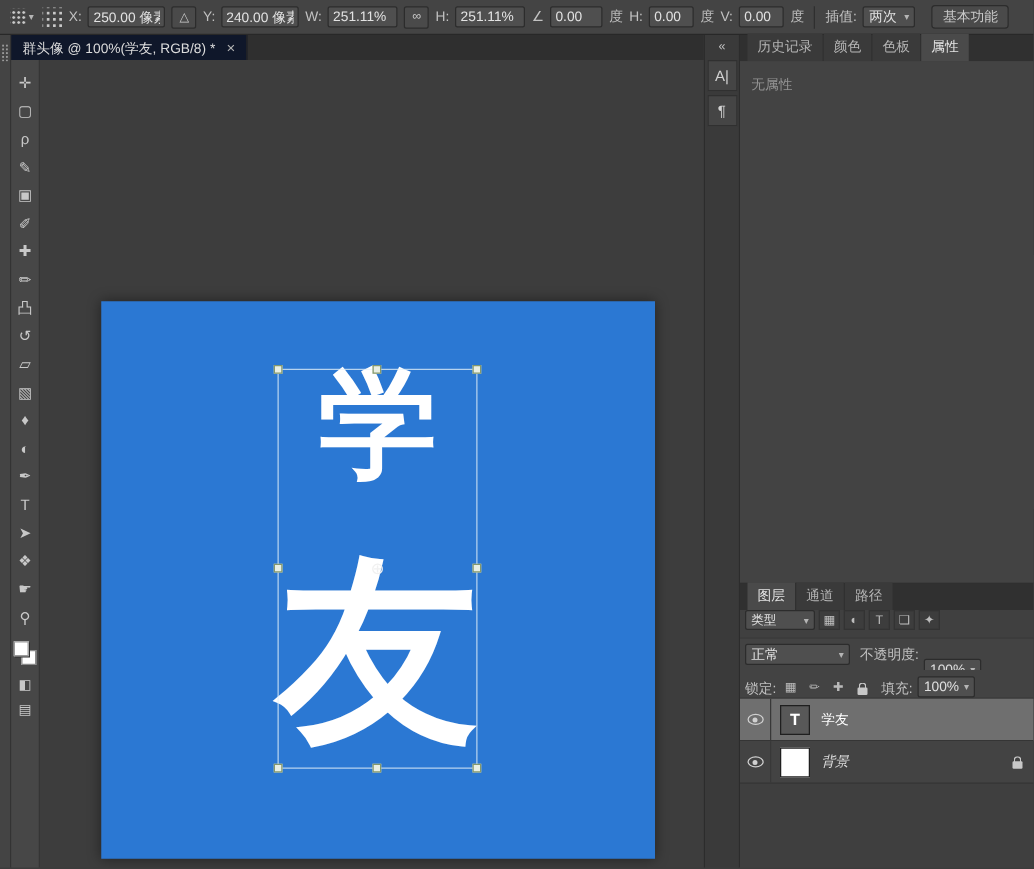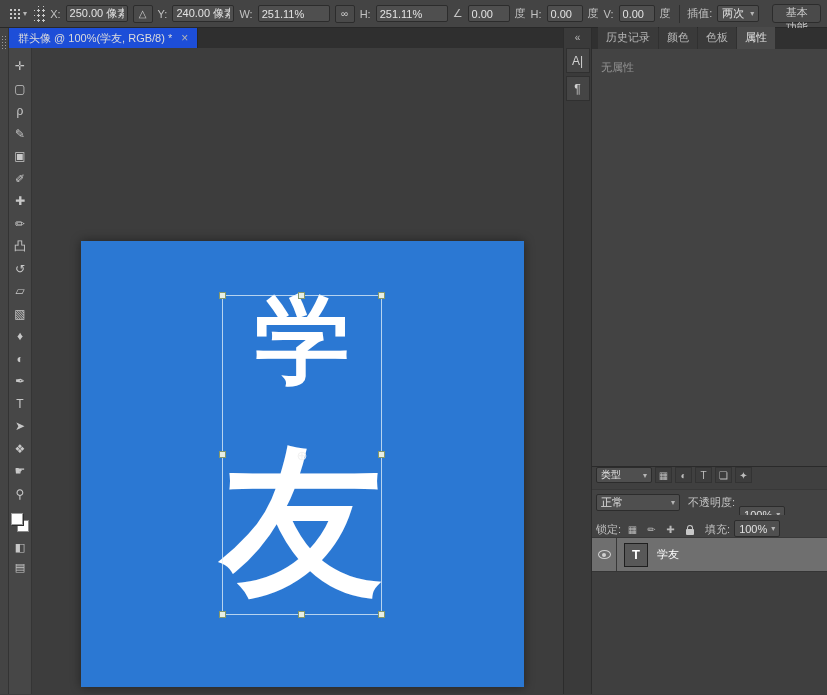--- a/index.html
+++ b/index.html
@@ -8,21 +8,21 @@
 
   .app { position:relative; width:827px; height:695px; background:#3d3d3d; overflow:hidden; }
 
   
   .options-bar { height:28px; background:#444444; border-bottom:1px solid #282828;
                  display:flex; align-items:center; gap:5px; padding:0 6px; }
   .lbl { color:#c2c2c2; white-space:nowrap; }
   .unit { color:#bdbdbd; }
   .field { height:17px; background:#4f4f4f; border:1px solid #2c2c2c; border-radius:2px;
            color:#e3e3e3; font:11px "Liberation Sans","DejaVu Sans",sans-serif; padding:0 3px; }
-  .w64{width:62px} .w50{width:72px} .w42{width:42px} .w38{width:36px}
+  .w64{width:62px} .w50{width:56px} .w42{width:42px} .w38{width:36px}
   .sq-btn { height:18px; min-width:20px; background:#4a4a4a; border:1px solid #2c2c2c; border-radius:2px;
             color:#cccccc; font-size:10px; display:flex; align-items:center; justify-content:center; }
   .vsep { width:1px; height:18px; background:#2f2f2f; margin:0 3px; }
   .combo { display:flex; align-items:center; justify-content:space-between; gap:4px;
            background:#4f4f4f; border:1px solid #2c2c2c; border-radius:2px; height:17px;
            padding:0 4px; min-width:42px; color:#e0e0e0; }
   .caret { font-size:8px; color:#b5b5b5; }
   .ws-btn { height:19px; background:#4a4a4a; border:1px solid #2c2c2c; border-radius:3px;
             color:#c9c9c9; padding:0 8px; margin-left:8px; font-size:11px; }
   .dots12 { display:inline-block; width:13px; height:13px;
@@ -38,21 +38,21 @@
 
   .left-strip { width:9px; background:#444444; border-right:1px solid #333;
                 display:flex; justify-content:center; padding-top:7px; }
   .grip-dots { width:6px; height:14px;
                background-image:radial-gradient(#9a9a9a 0.8px, transparent 1px);
                background-size:3px 3px; }
 
   .center-col { flex:1; display:flex; flex-direction:column; min-width:0; }
 
   .tab-bar { height:20px; background:#2f2f2f; display:flex; align-items:flex-end; }
-  .doc-tab { height:20px; background:#1d4ed8; display:flex; align-items:center; gap:9px;
+  .doc-tab { height:20px; background:#0f172a; display:flex; align-items:center; gap:9px;
              padding:0 9px; border-right:1px solid #262626; color:#dcdcdc; white-space:nowrap; }
   .tab-close { color:#b5b5b5; font-size:12px; line-height:1; }
 
   .doc-row { flex:1; display:flex; min-height:0; }
 
   
   .toolbar { width:23px; background:#474747; border-right:1px solid #353535;
              display:flex; flex-direction:column; align-items:center; padding-top:7px; }
   .tools { display:flex; flex-direction:column; align-items:center; }
   .tool { width:21px; height:22.5px; display:flex; align-items:center; justify-content:center;
@@ -259,20 +259,25 @@
           <span class="ptab">颜色</span>
           <span class="ptab">色板</span>
           <span class="ptab active">属性</span>
         </div>
         <div class="panel-body props">
           <span class="muted">无属性</span>
         </div>
       </div>
 
       <div class="panel-group bottom">
+        <div class="panel-tabs">
+          <span class="ptab active">图层</span>
+          <span class="ptab">通道</span>
+          <span class="ptab">路径</span>
+        </div>
 
         <div class="filter-row">
           <div class="combo small">
             <span>类型</span>
             <span class="caret">▾</span>
           </div>
           <span class="ficon">▦</span>
           <span class="ficon">◐</span>
           <span class="ficon">T</span>
           <span class="ficon">❏</span>
@@ -309,18 +314,26 @@
         <div class="layer-list">
           <div class="layer-row selected">
             <span class="eye-cell">
                 <span class="eye"></span>
               </span>
             <span class="thumb">
                 <span>T</span>
               </span>
             <span class="layer-name">学友</span>
           </div>
+          <div class="layer-row">
+            <span class="eye-cell">
+                <span class="eye"></span>
+              </span>
+            <span class="thumb" style="background: rgb(255, 255, 255);"></span>
+            <span class="layer-name italic">背景</span>
+            <span class="mini-lock row-lock"></span>
+          </div>
         </div>
       </div>
 
     </div>
   </div>
 </div>
 
 </body></html>

